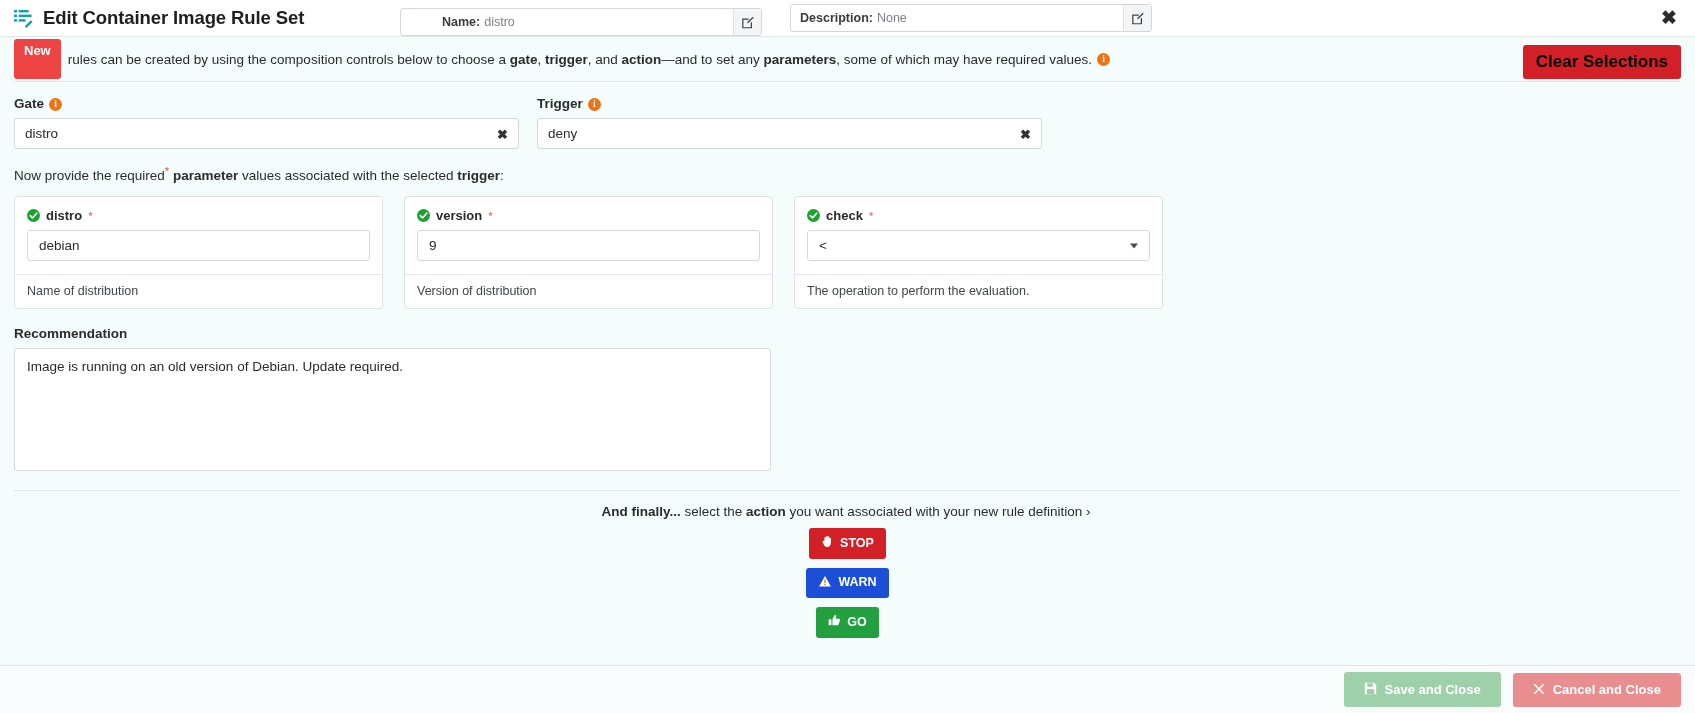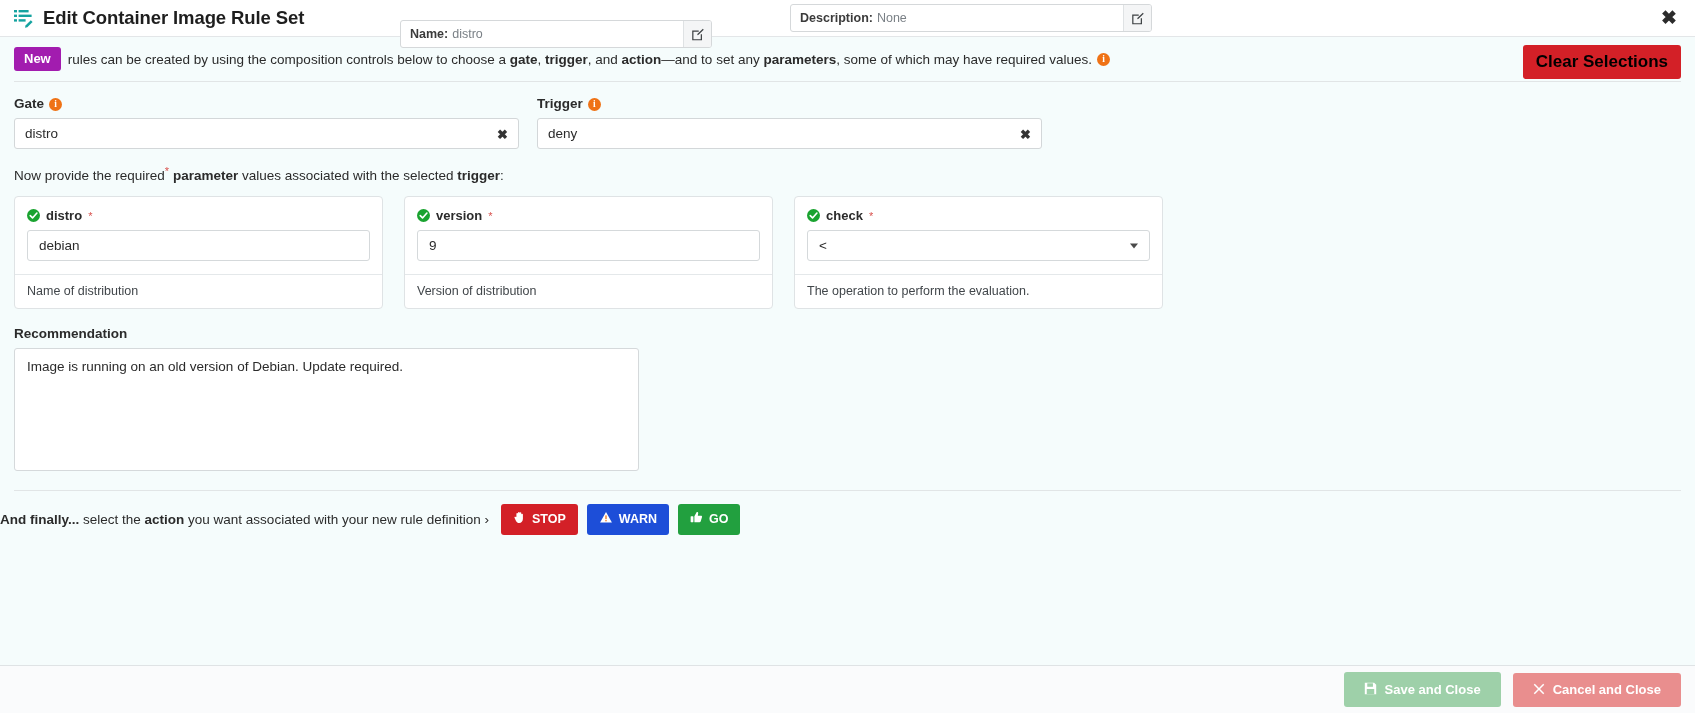--- a/index.html
+++ b/index.html
@@ -52,42 +52,42 @@
   }
   .fb-label { font-weight: bold; color: #3b3b3b; margin-right: 4px; }
   .fb-value { color: #7a8086; }
   .fb-edit {
     width: 28px;
     border-left: 1px solid #dfe2e4;
     background: #f4f5f6;
     display: flex; align-items: center; justify-content: center;
     cursor: pointer;
   }
-  .name-field { position: absolute; left: 400px; top: 20px; width: 312px; }
+  .name-field { position: absolute; left: 400px; top: 8px; width: 362px; padding-left: 32px; }
   .desc-field { position: absolute; left: 790px; top: 4px; width: 362px; }
   .close-x {
     position: absolute; right: 18px; top: 8px;
     font-size: 19px; line-height: 19px; color: #2b2b2b;
     cursor: pointer; font-weight: bold;
   }
 
   
   .banner-row {
     height: 44px;
     display: flex;
     align-items: center;
     padding: 0 14px;
     position: relative;
   }
   .badge-new {
-    background: #a21caf;
+    background: #ef4444;
     color: #fff;
     font-size: 13px;
     font-weight: bold;
-    padding: 5px 10px 6px;
+    padding: 5px 10px 22px;
     border-radius: 3px;
     line-height: 1;
     margin-right: 7px;
   }
   .banner-text { font-size: 13.5px; color: #2b2b2b; }
   .banner-text b { font-weight: bold; }
   .info-dot {
     display: inline-block;
     width: 13px; height: 13px;
     border-radius: 50%;
@@ -206,41 +206,42 @@
     border-top: 1px solid #e4e8ea;
     padding: 9px 12px 10px;
     font-size: 12.5px;
     color: #41464a;
   }
 
   
   .rec-wrap { padding: 17px 14px 0; }
   .rec-label { font-size: 13.5px; font-weight: bold; margin-bottom: 7px; }
   .rec-area {
-    width: 625px;
+    width: 757px;
     height: 123px;
     border: 1px solid #d5d9db;
     border-radius: 3px;
     background: #fff;
     padding: 9px 12px;
     font-size: 13.5px;
     color: #2b2b2b;
     font-family: "Liberation Sans", sans-serif;
     resize: none;
     outline: none;
     line-height: 1.35;
   }
 
   .divider2 { height: 1px; background: #e1e5e6; margin: 16px 14px 0; }
 
   
   .action-row {
     display: flex; align-items: center;
-    padding: 13px 0 0;
+    padding: 13px 10px 0;
     gap: 9px;
+    flex-direction: column;
   }
   .action-text { font-size: 13.5px; color: #2b2b2b; margin-right: 3px; }
   .action-text b { font-weight: bold; }
   .abtn {
     border: none; border-radius: 3px;
     color: #fff; font-size: 12.5px; font-weight: bold;
     padding: 7px 12px 8px;
     display: inline-flex; align-items: center; gap: 6px;
     cursor: pointer;
     font-family: "Liberation Sans", sans-serif;

